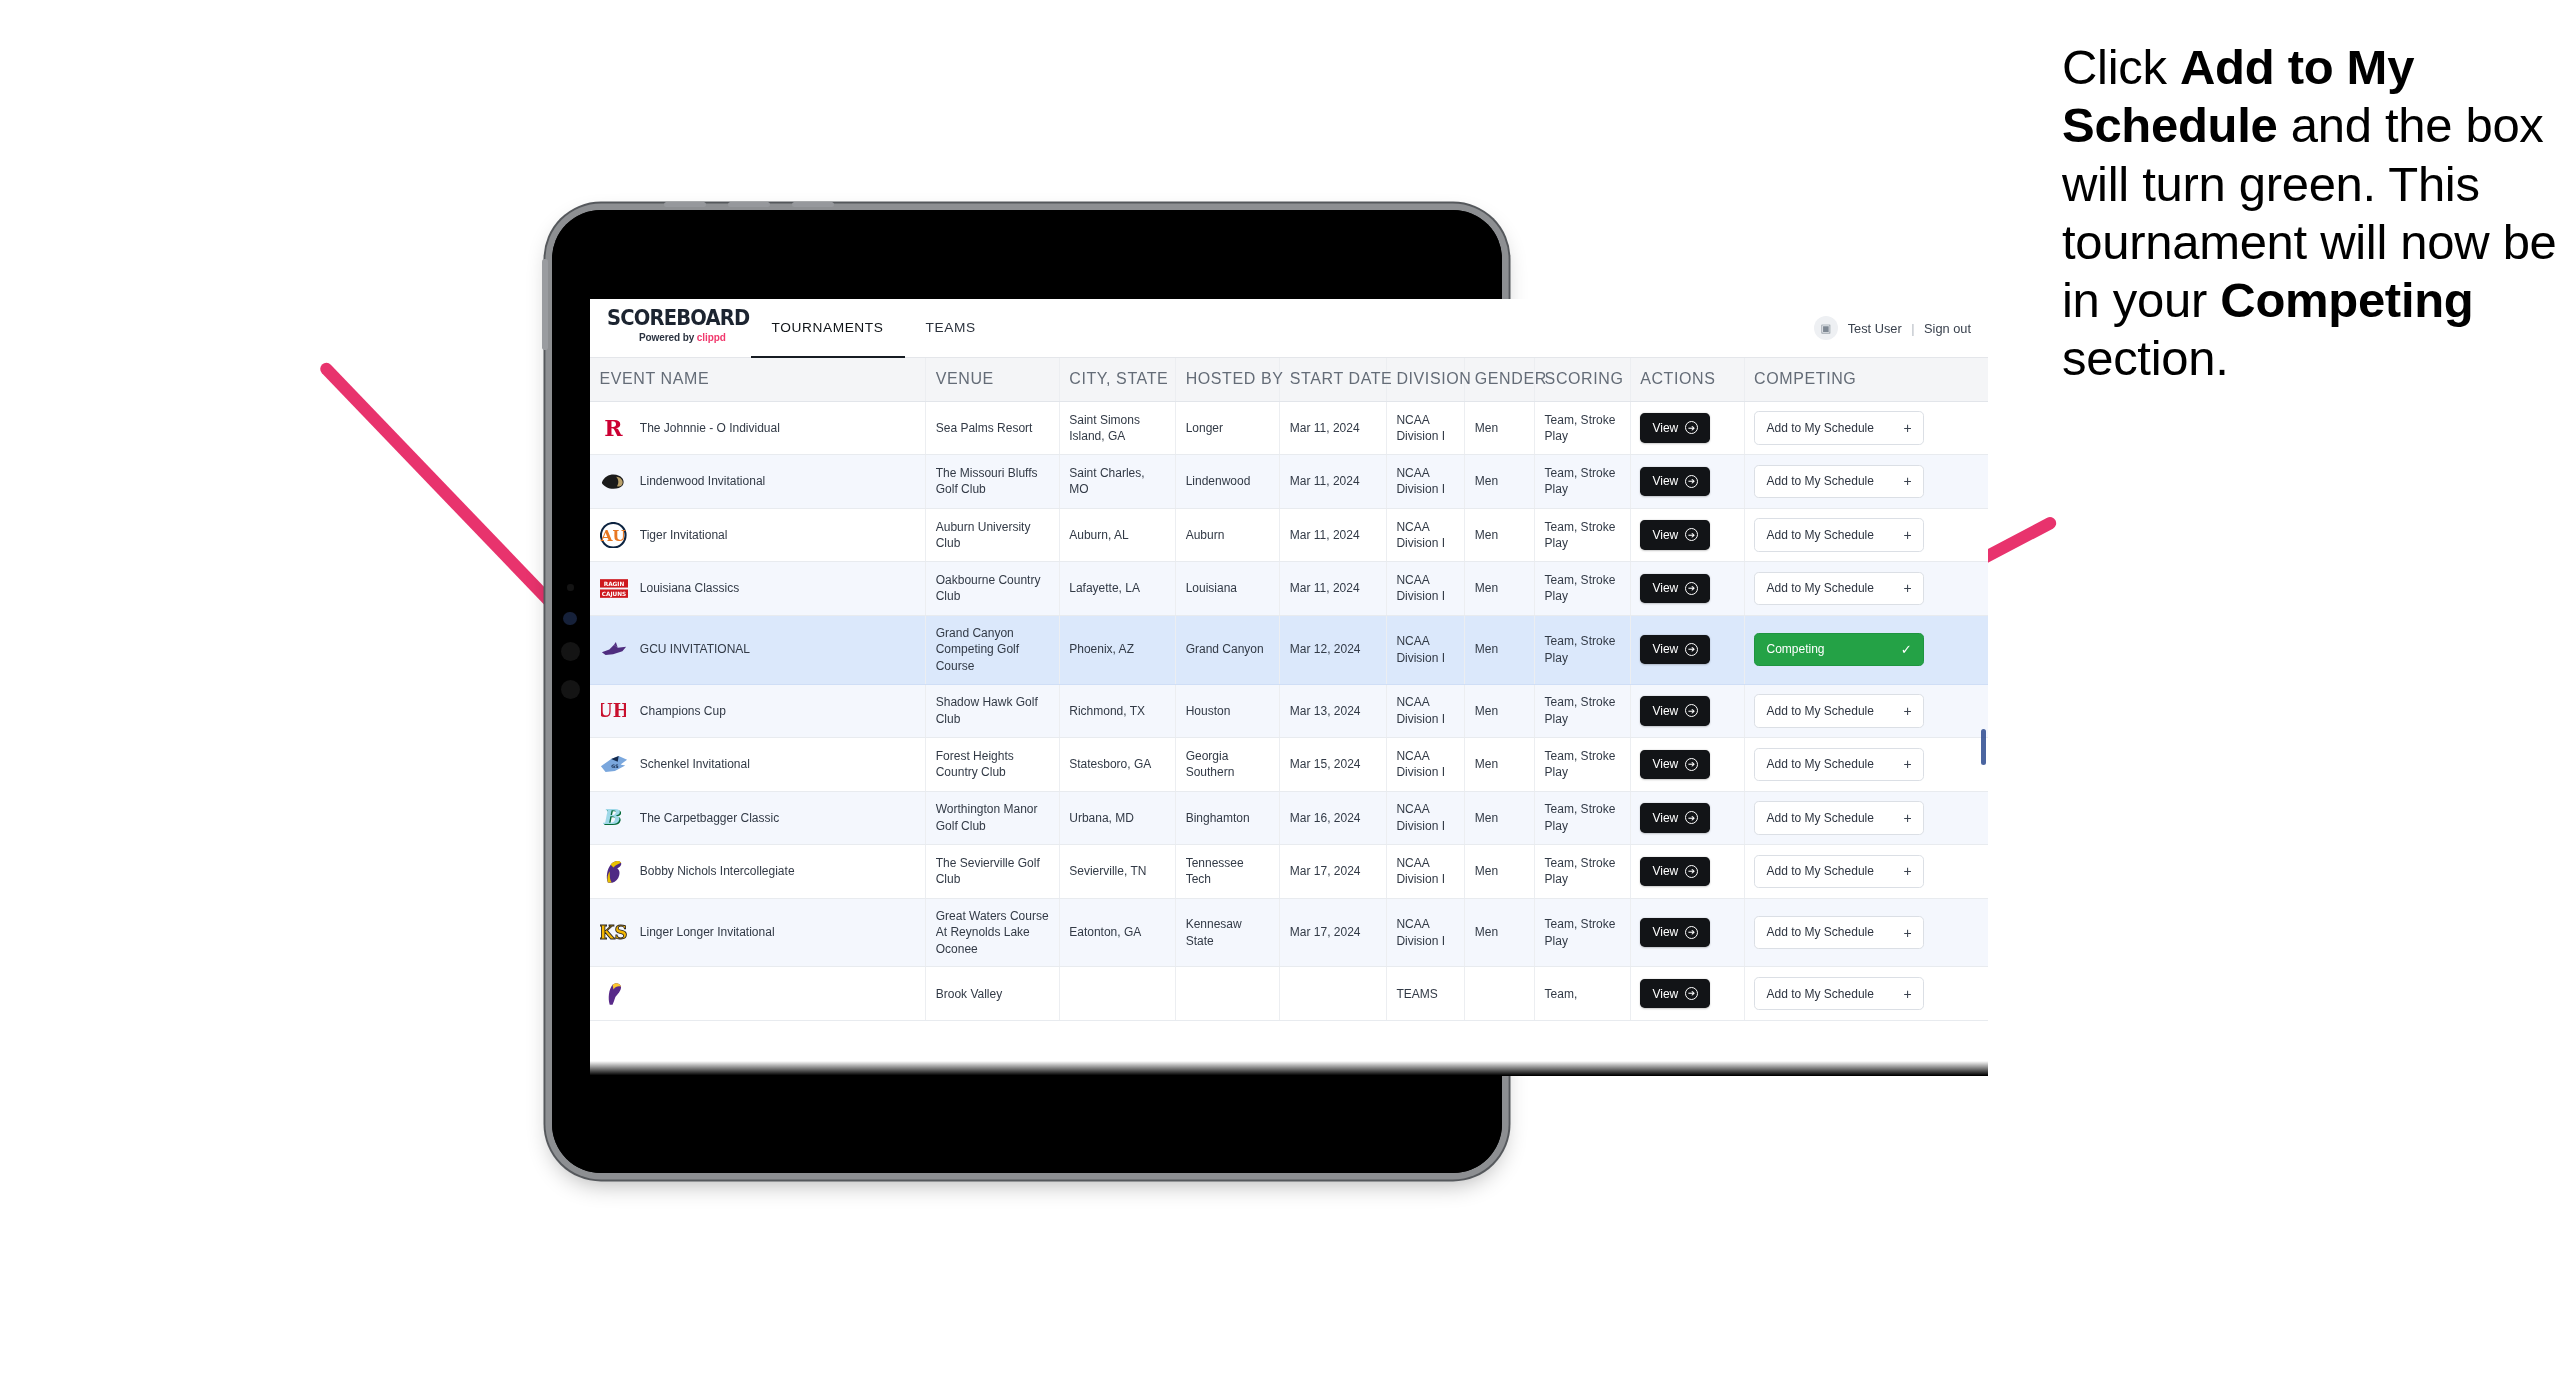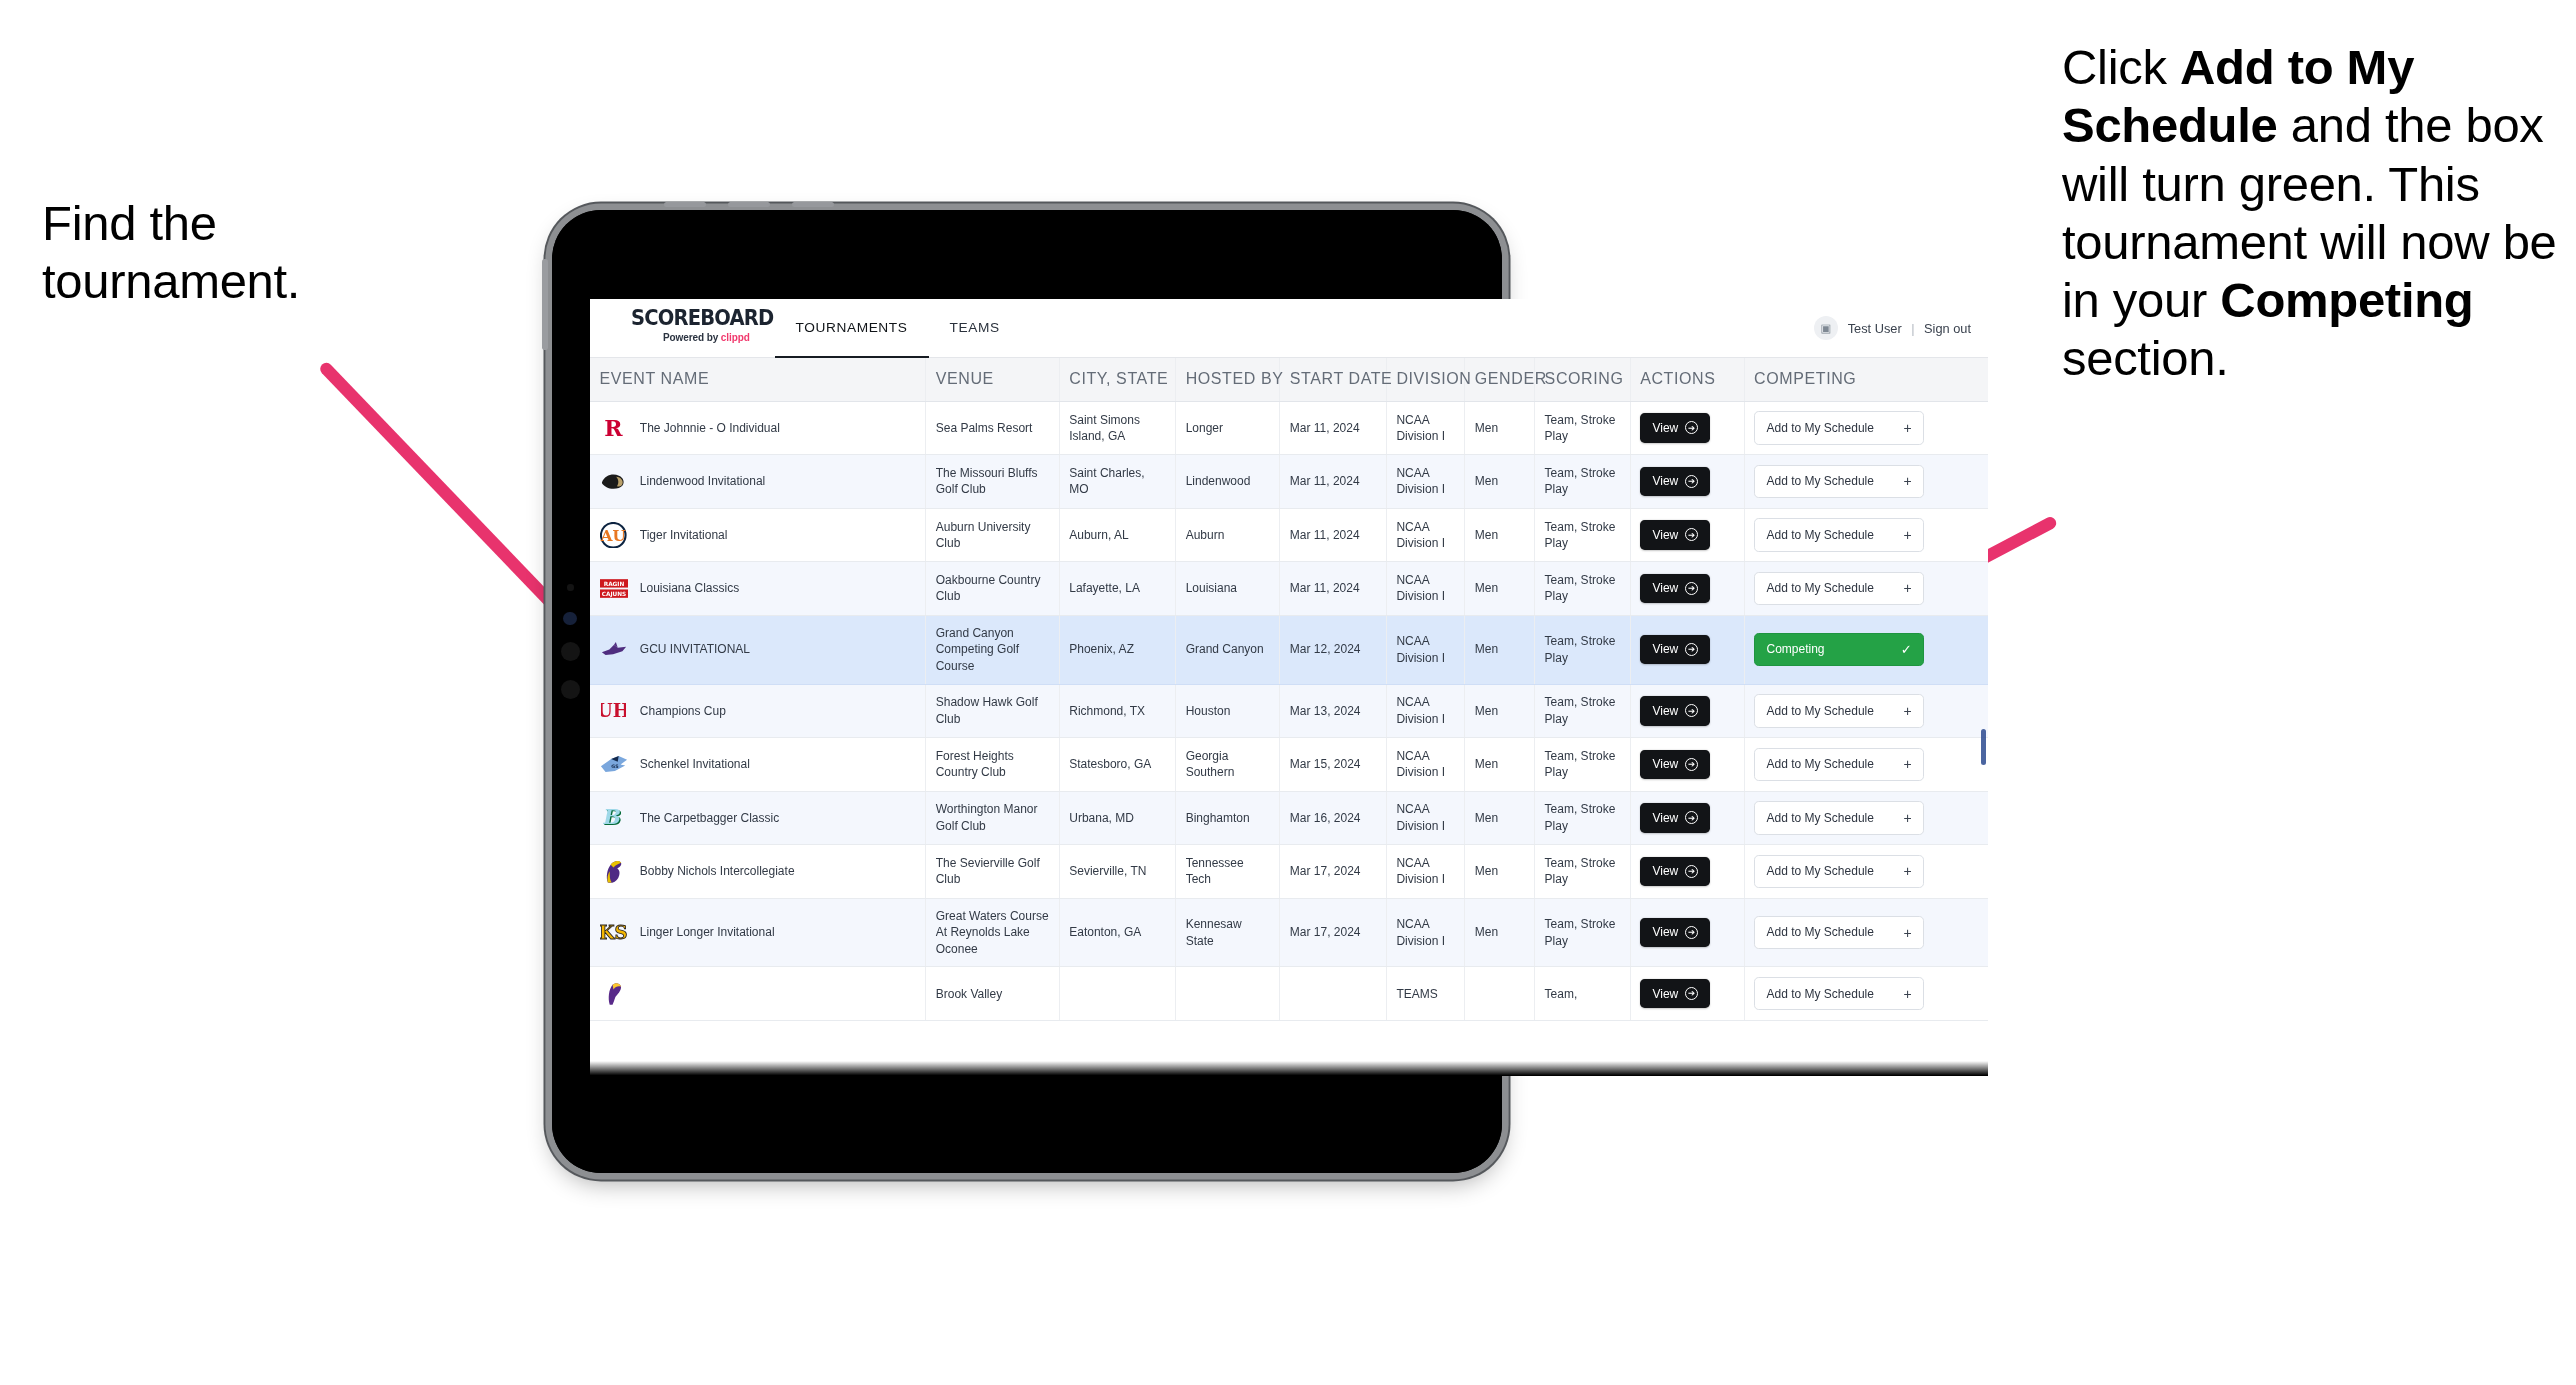--- a/index.html
+++ b/index.html
@@ -58,21 +58,21 @@
     left: 590px; top: 299px;
     width: 1398px; height: 777px;
     background:#ffffff;
     overflow:hidden;
   }
 
   .topbar {
     height: 59px; background:#fff; display:flex; align-items:stretch;
     position:relative; border-bottom:0.9px solid #e4e6ea;
   }
-  .brand { padding: 8.5px 0 0 17px; width: 151px; flex: none; margin-left: 24px; }
+  .brand { padding: 8.5px 0 0 17px; width: 151px; flex: none; }
   .brand-title {
     font-family:"DejaVu Sans", sans-serif;
     font-weight:700; font-size:21px; letter-spacing:-0.9px;
     color:#1c2430; line-height:1;
     transform: scaleX(0.93); transform-origin: left center;
   }
   .brand-sub {
     margin-top:3.8px; font-size:10px; color:#2b3340; font-weight:600;
     letter-spacing:-0.1px;
     padding-left:32px;
@@ -163,24 +163,20 @@
     position:absolute; left:0; right:0; bottom:0; height:15px;
     background:linear-gradient(to bottom, rgba(255,255,255,0), #000 96%);
     pointer-events:none;
   }
 </style>
 </head>
 <body>
 
 <div class="stage">
 
-  <div class="anno" id="anno-left">
-    <div>Find the</div>
-    <div>tournament.</div>
-  </div>
 
   <div class="anno" id="anno-right"><span>Click </span><b>Add to My Schedule</b><span> and the box will turn green. This tournament will now be in your </span><b>Competing</b><span> section.</span></div>
 
   <svg class="arrow-svg" viewBox="0 0 2723 1465">
     <g id="arrow-left">
       <line x1="345" y1="390" x2="612" y2="668" stroke="#E8336D" stroke-width="13" stroke-linecap="round"></line>
       <polygon points="637,692 575,676 592,631" fill="#E8336D"></polygon>
     </g>
     <g id="arrow-right">
       <line x1="2167" y1="553" x2="1998" y2="642" stroke="#E8336D" stroke-width="13" stroke-linecap="round"></line>

